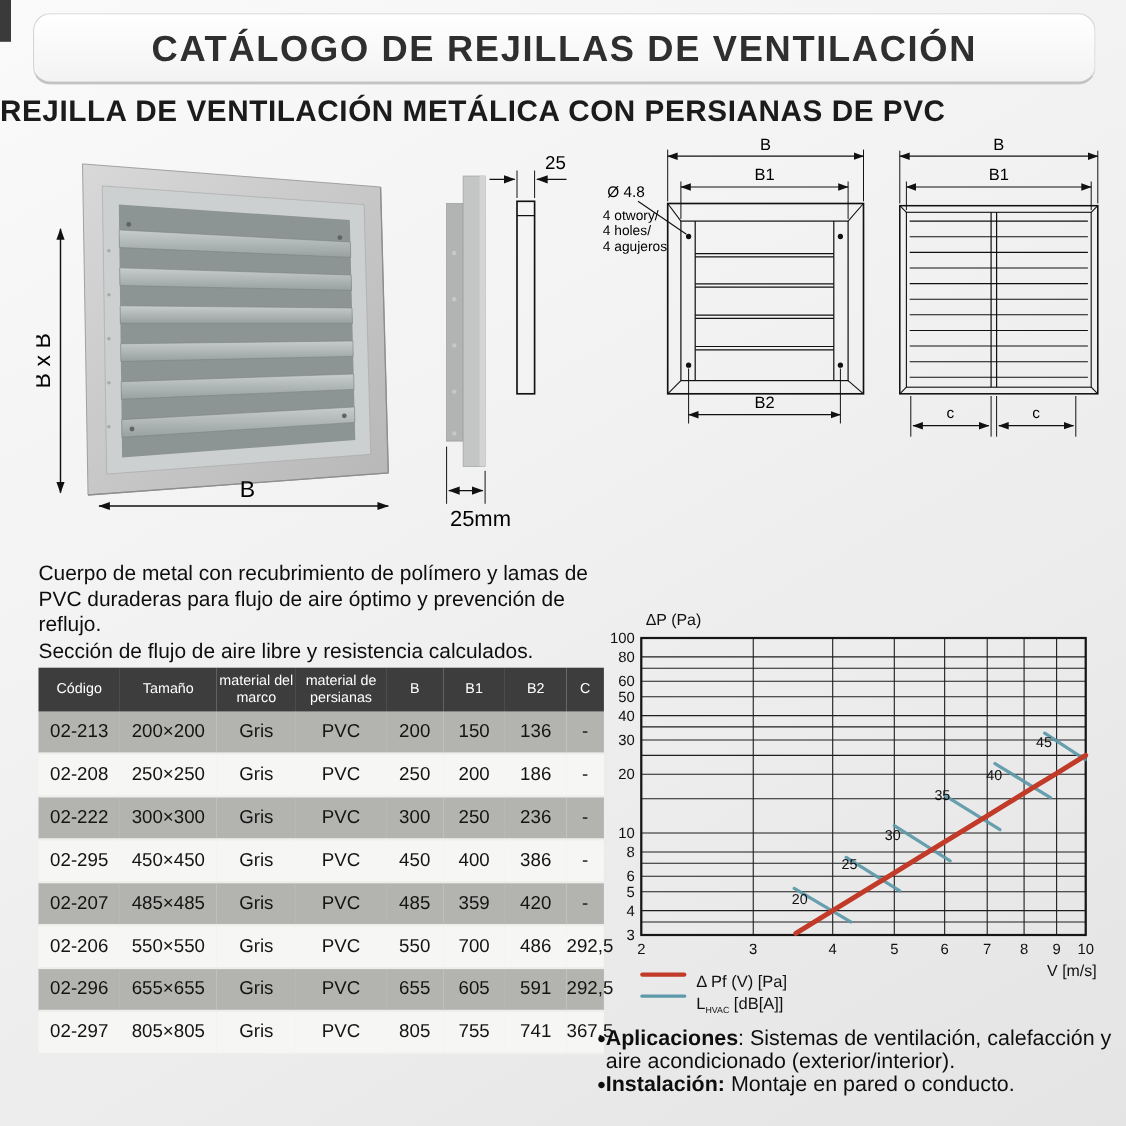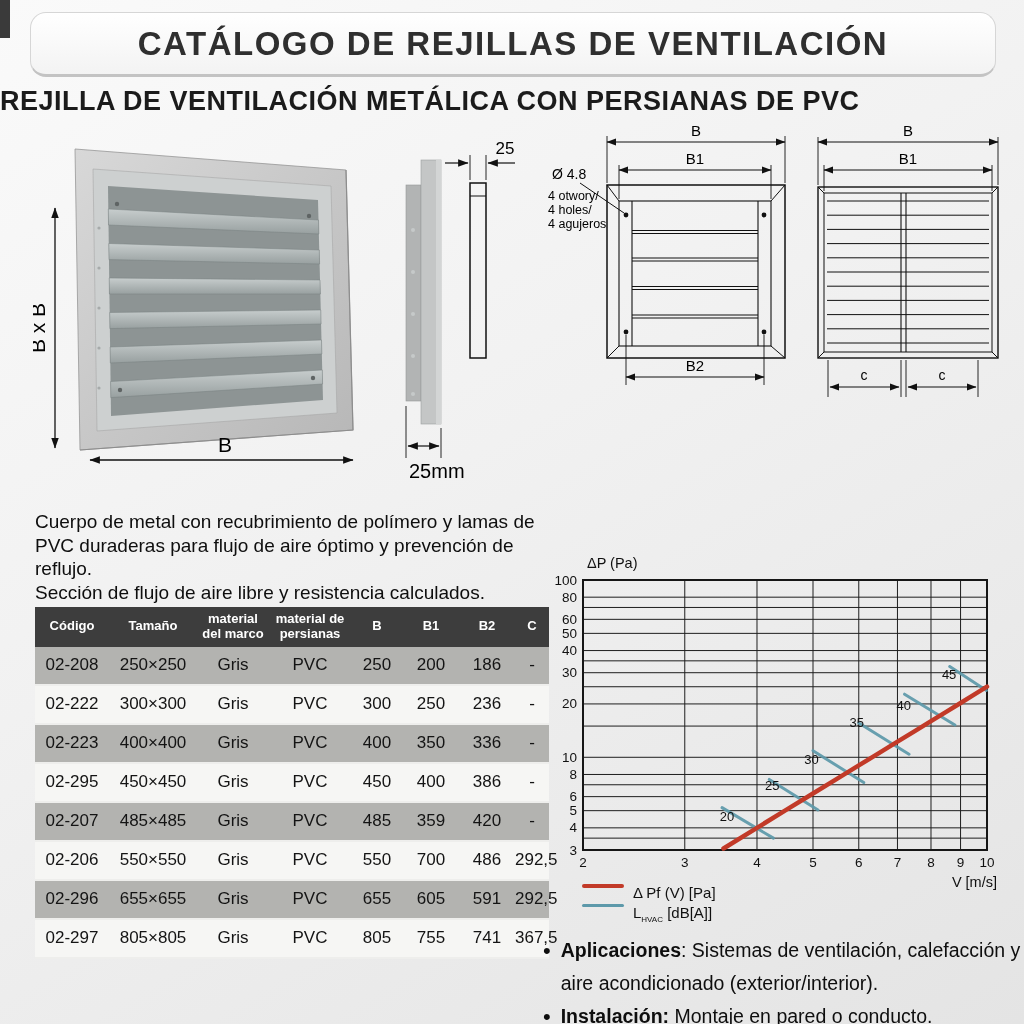--- a/index.html
+++ b/index.html
@@ -11,21 +11,21 @@
         background:linear-gradient(180deg,#ffffff,#f3f3f3);
         border:1px solid #d6d6d6;border-bottom:3px solid #c3c3c3;border-radius:16px;
         display:flex;align-items:center;justify-content:center;}
   .title-box h1{margin:0;font-size:33px;font-weight:700;letter-spacing:1.5px;color:#2f2f2f;white-space:nowrap;}
   .subtitle{position:absolute;left:0;top:86px;width:1024px;text-align:left;
         font-size:27px;font-weight:700;letter-spacing:.5px;color:#1b1b1b;}
   .fig{position:absolute;}
   .description{position:absolute;left:35px;top:510px;font-size:19px;line-height:23.5px;
         color:#0e0e0e;white-space:pre;}
   .spec-table{position:absolute;left:35px;top:607px;width:482px;border-collapse:collapse;table-layout:fixed;}
-  .spec-table thead th{background:#3d3d3d;color:#ffffff;font-size:13px;font-weight:700;
+  .spec-table thead th{background:#3d3d3d;color:#ffffff;font-size:13px;font-weight:400;
         padding:5px 2px;line-height:1.15;text-align:center;vertical-align:middle;}
   .spec-table tbody td{font-size:17px;text-align:center;height:37px;padding:0;color:#141414;}
   .spec-table tbody tr:nth-child(odd){background:#b3b3b0;}
   .spec-table tbody tr:nth-child(even){background:#f6f6f4;}
   .spec-table tbody tr{border-bottom:2px solid #eeeeec;}
   .spec-table th:nth-child(1),.spec-table td:nth-child(1){width:70px;}
   .spec-table th:nth-child(2),.spec-table td:nth-child(2){width:84px;}
   .spec-table th:nth-child(3),.spec-table td:nth-child(3){width:68px;}
   .spec-table th:nth-child(4),.spec-table td:nth-child(4){width:78px;}
   .spec-table th:nth-child(5),.spec-table td:nth-child(5){width:48px;}
@@ -33,21 +33,21 @@
   .spec-table th:nth-child(7),.spec-table td:nth-child(7){width:52px;}
   .spec-table th:nth-child(8),.spec-table td:nth-child(8){width:30px;}
   .chart-wrap{position:absolute;left:545px;top:550px;width:455px;height:345px;}
   .chart-wrap svg text{font-family:"Liberation Sans",sans-serif;}
   .legend{position:absolute;left:582px;top:884px;}
   .legend-row{display:flex;align-items:flex-start;gap:9px;height:20px;}
   .legend-swatch{display:inline-block;width:42px;border-radius:2px;}
   .legend-label{font-size:15px;color:#111;}
   .legend-label sub{font-size:8px;}
   .bullets{position:absolute;left:543px;top:934px;width:480px;}
-  .bullet{display:flex;gap:10px;font-size:19.5px;line-height:33px;color:#0e0e0e;}
+  .bullet{display:flex;font-size:19.5px;line-height:21px;color:#0e0e0e;}
   .bullet .dot::before{content:"•";font-size:22px;}
   .bullet-text b{font-weight:700;}
   .bullet-text span{white-space:pre-line;}
 </style>
 </head>
 <body>
 
 <div class="page">
 
   <div class="corner-bar"></div>
@@ -246,47 +246,47 @@
           <th>material del marco</th>
           <th>material de persianas</th>
           <th>B</th>
           <th>B1</th>
           <th>B2</th>
           <th>C</th>
         </tr>
     </thead>
     <tbody>
         <tr>
+          <td>02-213</td>
+          <td>200×200</td>
+          <td>Gris</td>
+          <td>PVC</td>
+          <td>200</td>
+          <td>150</td>
+          <td>136</td>
+          <td>-</td>
+        </tr>
+        <tr>
           <td>02-208</td>
           <td>250×250</td>
           <td>Gris</td>
           <td>PVC</td>
           <td>250</td>
           <td>200</td>
           <td>186</td>
           <td>-</td>
         </tr>
         <tr>
           <td>02-222</td>
           <td>300×300</td>
           <td>Gris</td>
           <td>PVC</td>
           <td>300</td>
           <td>250</td>
           <td>236</td>
-          <td>-</td>
-        </tr>
-        <tr>
-          <td>02-223</td>
-          <td>400×400</td>
-          <td>Gris</td>
-          <td>PVC</td>
-          <td>400</td>
-          <td>350</td>
-          <td>336</td>
           <td>-</td>
         </tr>
         <tr>
           <td>02-295</td>
           <td>450×450</td>
           <td>Gris</td>
           <td>PVC</td>
           <td>450</td>
           <td>400</td>
           <td>386</td>

